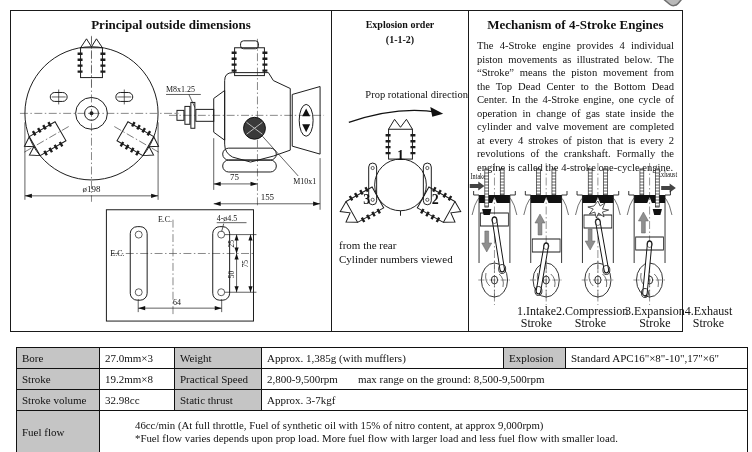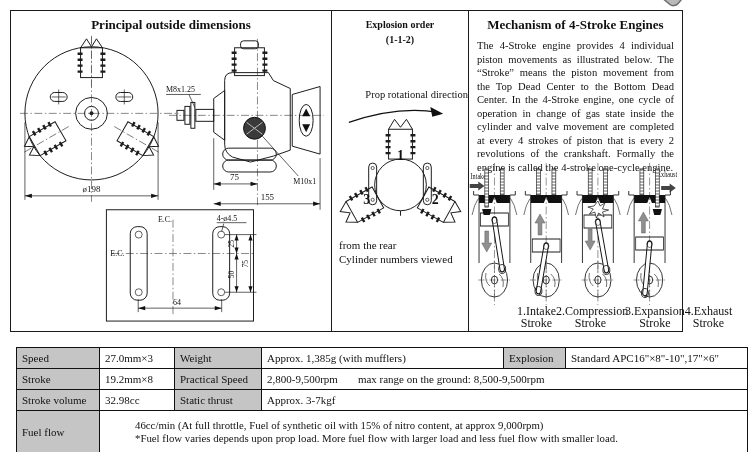--- a/index.html
+++ b/index.html
@@ -360,21 +360,21 @@
     <colgroup>
       <col style="width:83px">
         <col style="width:75px">
         <col style="width:87px">
       <col style="width:242px">
         <col style="width:62px">
         <col style="width:182px">
     </colgroup>
     <tbody>
         <tr>
-      <td class="lbl">Speed</td>
+      <td class="lbl">Bore</td>
       <td>27.0mm×3</td>
       <td class="lbl">Weight</td>
       <td>Approx. 1,385g (with mufflers)</td>
       <td class="lbl">Explosion</td>
       <td>Standard APC16"×8"-10",17"×6"</td>
     </tr>
     <tr>
       <td class="lbl">Stroke</td>
       <td>19.2mm×8</td>
       <td class="lbl">Practical Speed</td>

